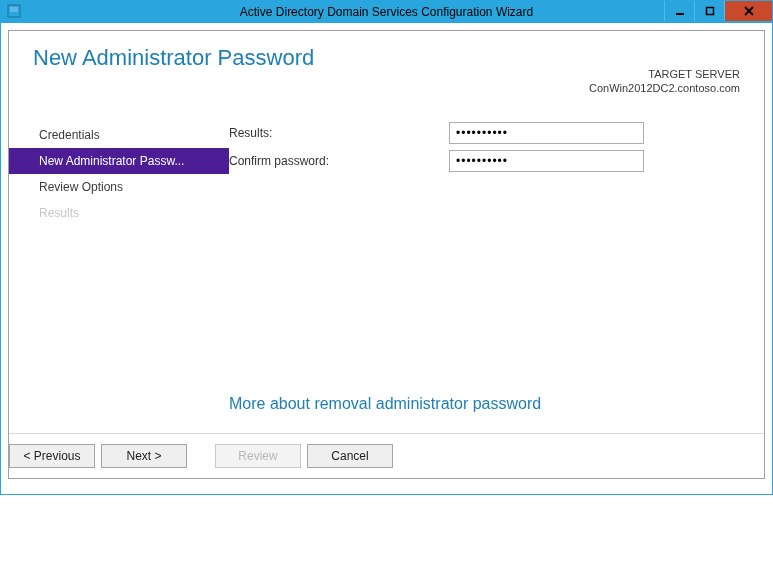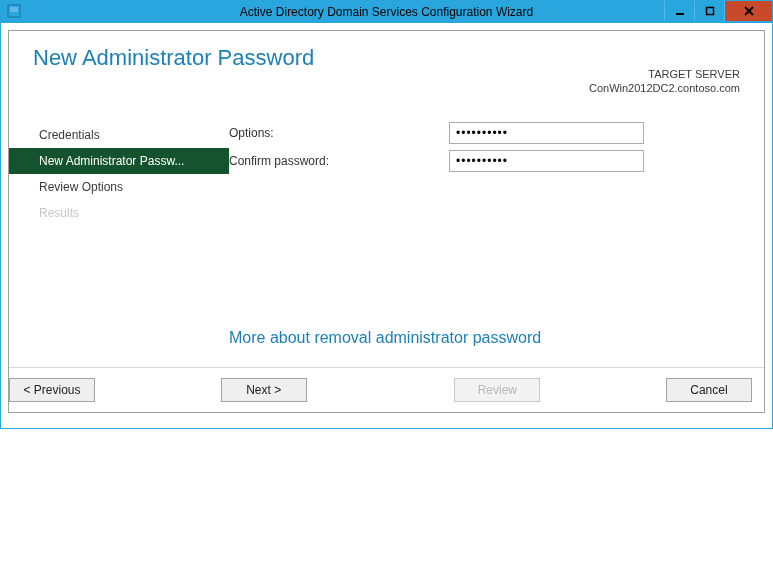--- a/index.html
+++ b/index.html
@@ -3,21 +3,21 @@
 <meta charset="utf-8">
 <style>
   * { box-sizing: border-box; }
   html, body {
     margin: 0; padding: 0;
     font-family: "Segoe UI", Tahoma, sans-serif;
     font-size: 12px;
     background: #fff;
   }
   .window {
-    width: 773px; height: 429px;
+    width: 773px; height: 495px;
     border: 1px solid #2aa6de;
     background: #fff;
     position: relative;
     display: flex;
     flex-direction: column;
   }
   .title-bar {
     background: #2aa6de;
     height: 22px;
     display: flex;
@@ -96,21 +96,21 @@
   .side-item {
     padding: 4px 10px 4px 30px;
     color: #3b3b3b;
     line-height: 1.5;
     white-space: nowrap;
     overflow: hidden;
     text-overflow: ellipsis;
   }
   .side-item.indented { padding-left: 45px; }
   .side-item.selected {
-    background: #14532d;
+    background: #4c1d95;
     color: #fff;
   }
   .side-item.disabled { color: #c6c6c6; }
   .main {
     flex: 1;
     padding: 24px 20px 8px 0;
     display: flex;
     flex-direction: column;
   }
   .form-row {
@@ -135,21 +135,21 @@
   .spacer { flex: 1; }
   .help-link {
     color: #1c7fb6;
     font-size: 16px;
     padding: 6px 0 12px 0;
   }
   .button-bar {
     border-top: 1px solid #d8d8d8;
     padding: 10px 12px 10px 0;
     display: flex;
-    justify-content: space-between;
+    justify-content: flex-start;
     gap: 6px;
   }
   .btn {
     min-width: 86px;
     height: 24px;
     background: #efefef;
     border: 1px solid #a4a4a4;
     font-family: inherit;
     font-size: 12px;
     color: #222;
@@ -210,21 +210,21 @@
 
         <div class="sidebar">
           <div class="side-item">Credentials</div>
           <div class="side-item selected">New Administrator Passw...</div>
           <div class="side-item">Review Options</div>
           <div class="side-item disabled">Results</div>
         </div>
 
         <div class="main">
           <div class="form-row">
-            <span class="fld-label">Options:</span>
+            <span class="fld-label">Results:</span>
             <input type="password" value="••••••••••" style="">
           </div>
           <div class="form-row">
             <span class="fld-label">Confirm password:</span>
             <input type="password" value="••••••••••" style="">
           </div>
           <div class="spacer"></div>
           <div class="help-link">More about removal administrator password</div>
         </div>
 

